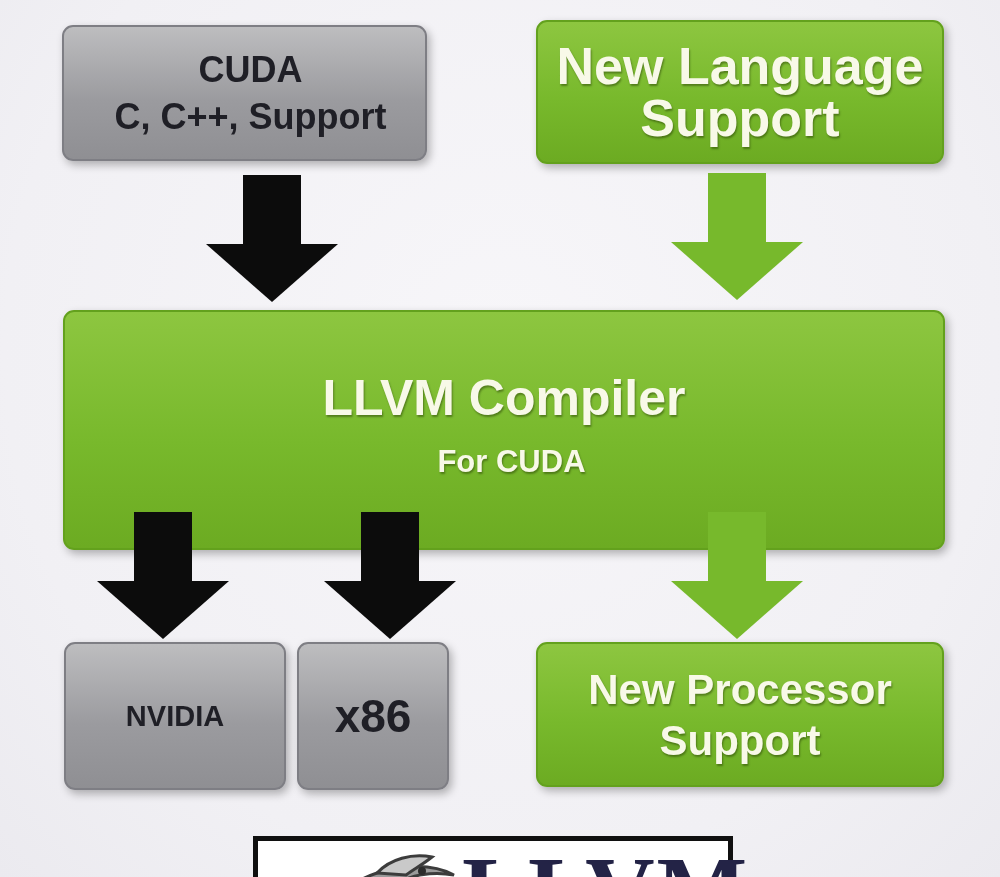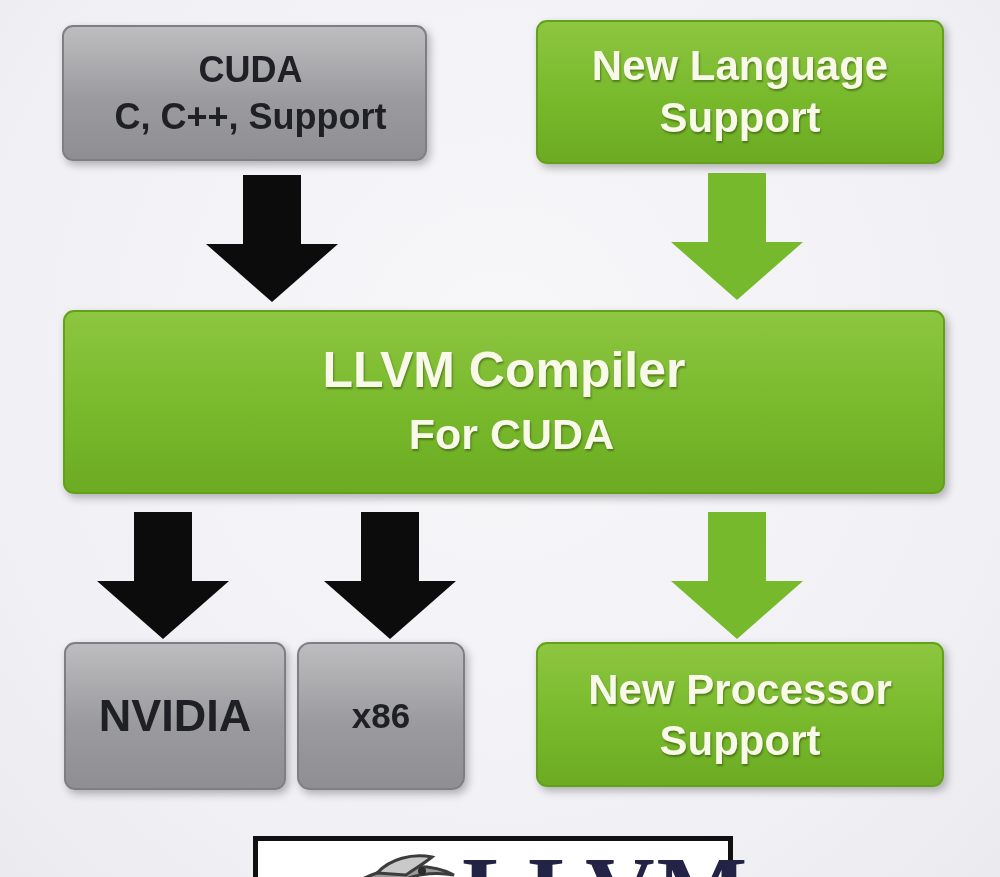--- a/index.html
+++ b/index.html
@@ -27,25 +27,25 @@
   .green-node{
     background:linear-gradient(180deg,#8dc640 0%,#78b92c 55%,#6cab22 100%);
     border:2px solid #63a11d;
     color:#f8f9e8;
     text-shadow:1px 2px 2px rgba(30,50,0,0.45);
     box-shadow:3px 4px 8px rgba(0,0,0,0.28);
   }
   .node .line{display:block;}
 
   #node-cuda{left:62px;top:25px;width:365px;height:136px;font-size:36px;line-height:47px;padding-left:12px;}
-  #node-new-language{left:536px;top:20px;width:408px;height:144px;font-size:42px;line-height:52px;}
-  #node-llvm-compiler{left:63px;top:310px;width:882px;height:184px;font-size:50px;line-height:64px;}
-  #node-llvm-compiler .line2{font-size:43px;margin-left:15px;}
-  #node-nvidia-gpus{left:64px;top:642px;width:222px;height:148px;font-size:45px;line-height:46px;justify-content:center;}
-  #node-x86-cpus{left:297px;top:642px;width:168px;height:148px;font-size:35px;line-height:46px;border-radius:13px;}
+  #node-new-language{left:536px;top:20px;width:408px;height:144px;font-size:52px;line-height:52px;}
+  #node-llvm-compiler{left:63px;top:310px;width:882px;height:240px;font-size:50px;line-height:64px;}
+  #node-llvm-compiler .line2{font-size:31px;margin-left:15px;}
+  #node-nvidia-gpus{left:64px;top:642px;width:222px;height:148px;font-size:29px;line-height:46px;justify-content:center;}
+  #node-x86-cpus{left:297px;top:642px;width:152px;height:148px;font-size:46px;line-height:46px;}
   #node-new-processor{left:536px;top:642px;width:408px;height:145px;font-size:42px;line-height:51px;}
 
   .arrow{
     position:absolute;
     display:flex;flex-direction:column;align-items:center;
     width:132px;
   }
   .arrow .shaft{width:58px;height:69px;background:var(--c);}
   .arrow .head{
     width:0;height:0;

